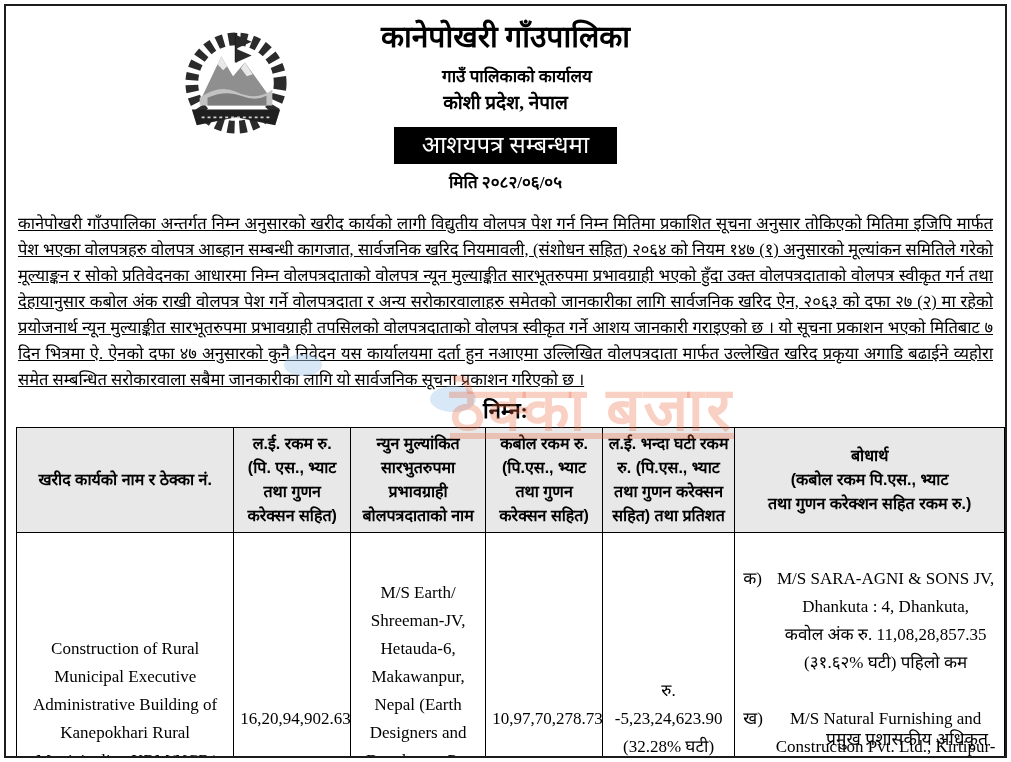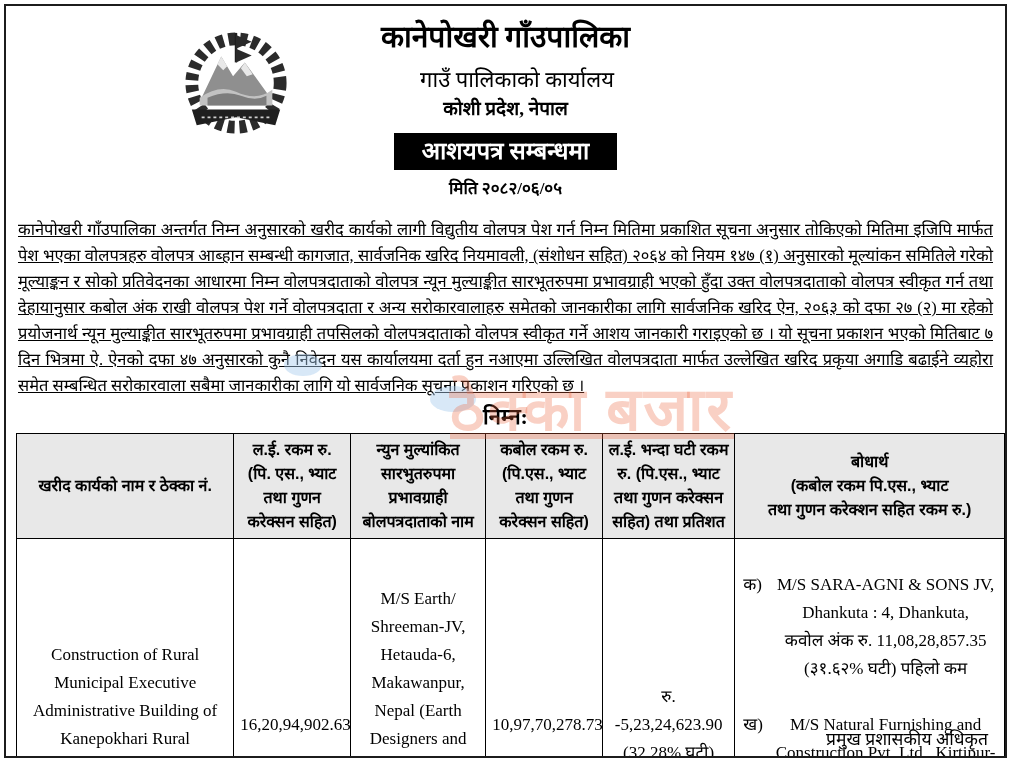--- a/index.html
+++ b/index.html
@@ -2,23 +2,23 @@
 <html><head>
 <meta charset="utf-8">
 <style>
   html,body { margin:0; padding:0; background:#fff; }
   body { width:1011px; height:762px; position:relative; font-family:"Liberation Serif", serif; color:#000; }
   .page { position:absolute; left:4px; top:4px; width:999px; height:750px; border:2px solid #1c1c1c; background:#fff; overflow:hidden; }
 
   
   .header { text-align:center; padding-top:12px; line-height:1.15; }
   .muni-title { font-size:30px; font-weight:bold; margin:2px 0 12px; }
-  .office-title { font-size:22px; font-weight:normal; margin:2px 0 6px;padding-left:23px; }
+  .office-title { font-size:17px; font-weight:bold; margin:2px 0 6px;padding-left:23px; }
   .addr { font-size:19px; font-weight:bold; margin:3px 0; }
-  .notice-box { display:inline-block; background:#000; color:#fff; font-size:24px; font-weight:bold; padding:5px 28px; margin-top:10px; }
+  .notice-box { display:inline-block; background:#000; color:#fff; font-size:24px; font-weight:normal; padding:5px 28px; margin-top:10px; }
   .date-line { font-size:17px; font-weight:bold; margin-top:9px; }
 
   .logo { position:absolute; left:176px; top:20px; width:108px; height:114px; }
 
   
   .para { margin:18px 12px 0 12px; font-size:16.5px; line-height:26px; text-align:justify;text-decoration:underline; }
   .nimna { text-align:center; font-weight:bold; font-size:22px; margin-top:1px; }
 
   
   .wm-wrap { position:absolute; left:0; top:0; width:100%; height:100%; pointer-events:none; z-index:6; }

